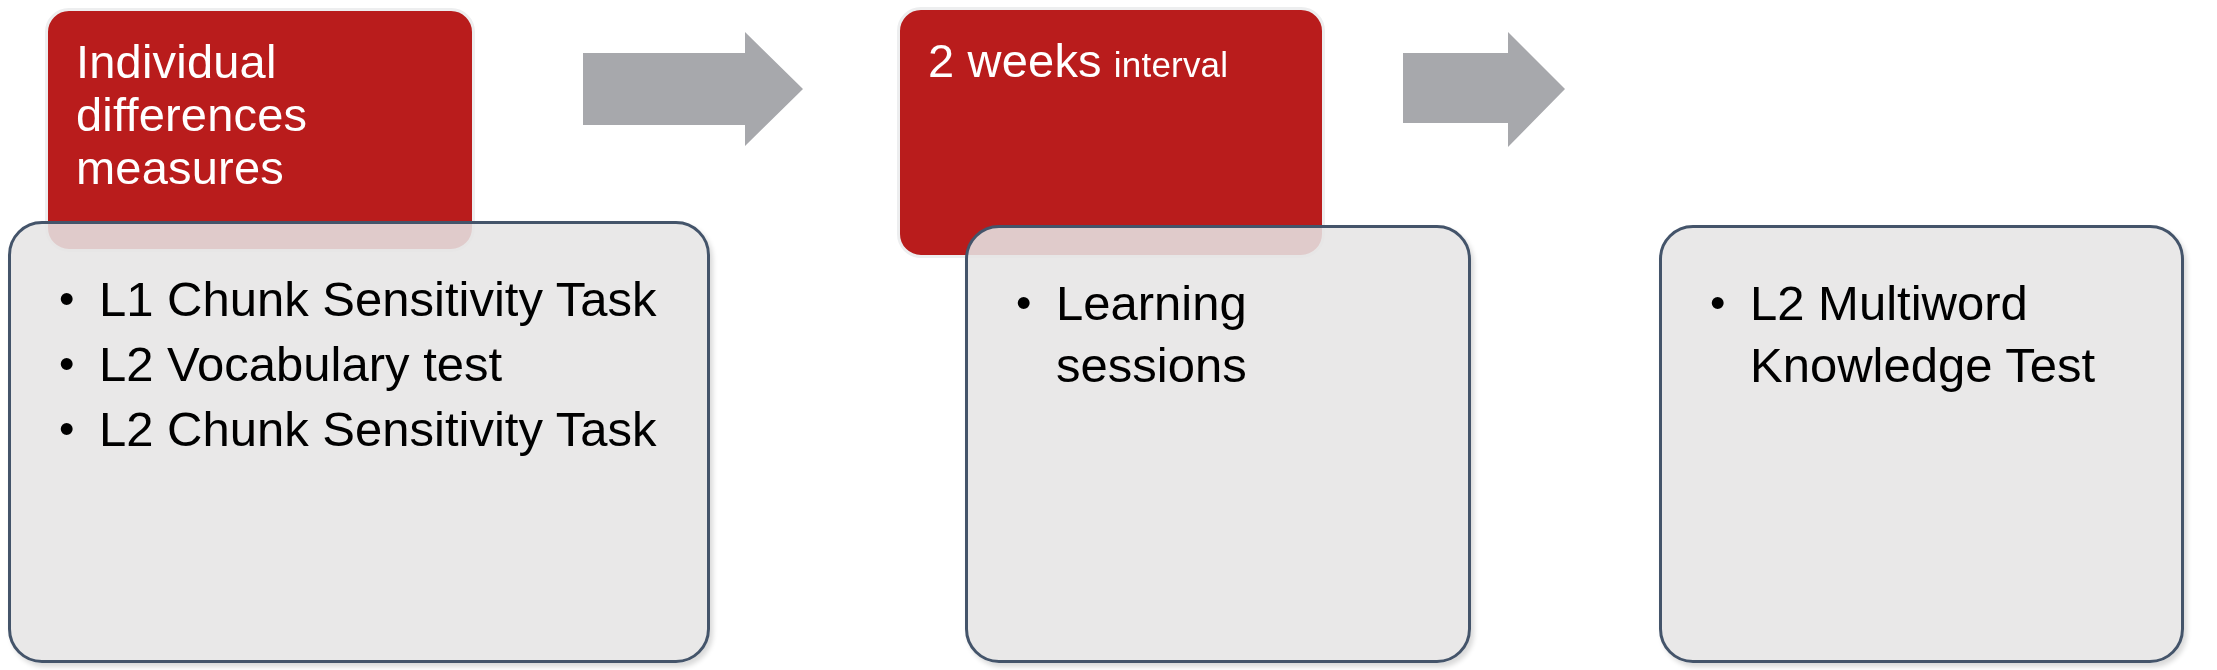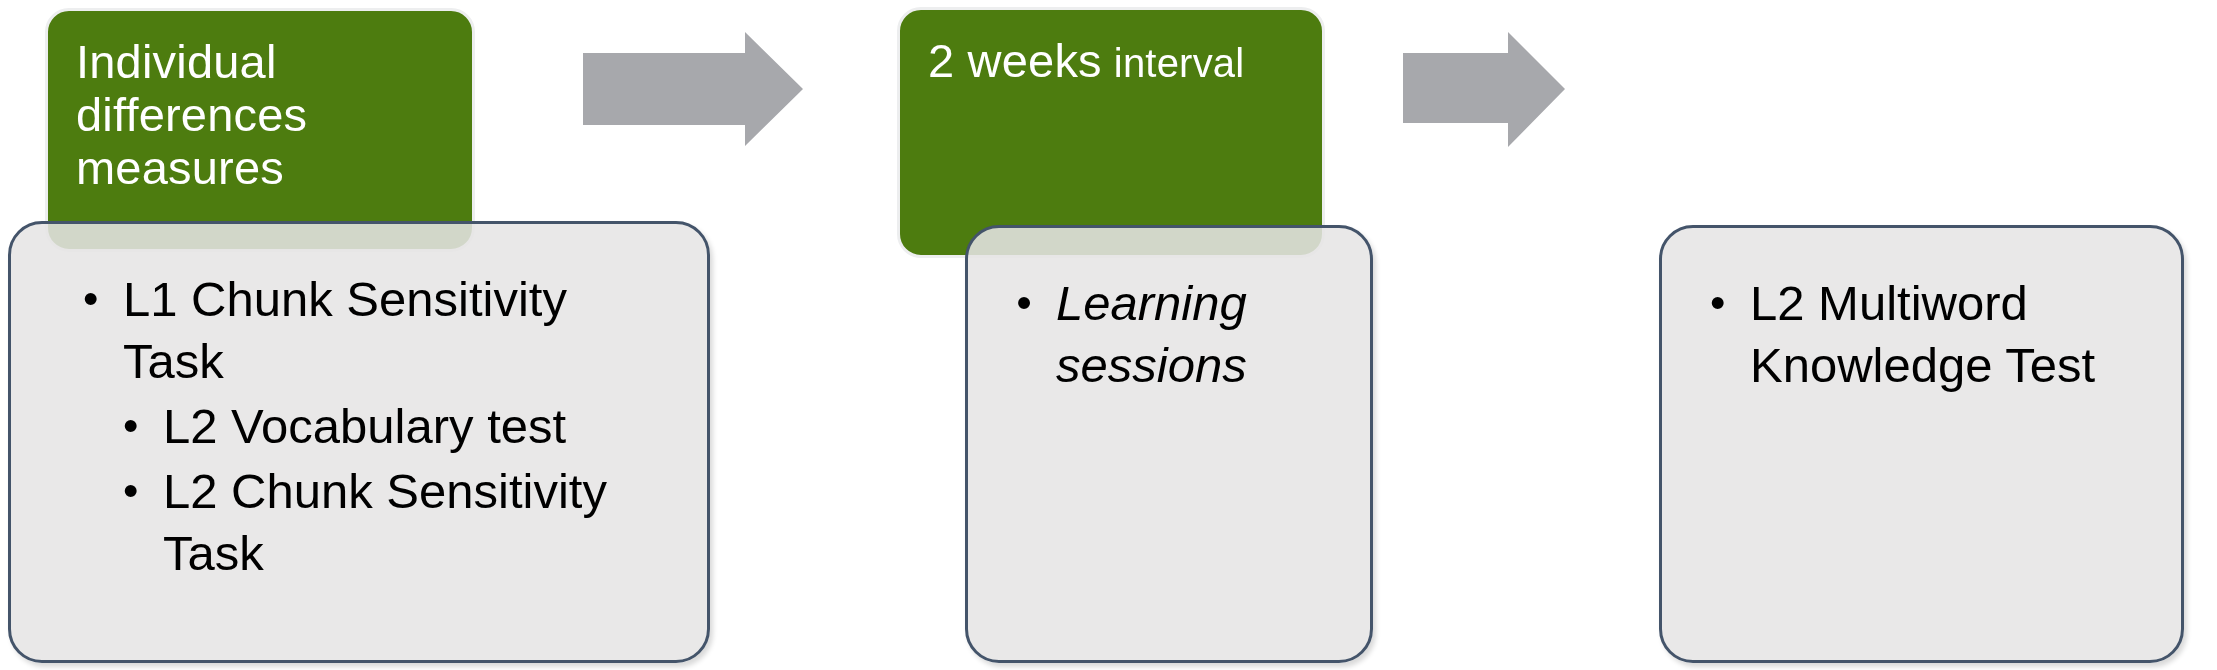--- a/index.html
+++ b/index.html
@@ -14,69 +14,69 @@
     width: 2217px;
     height: 670px;
     background: #ffffff;
     font-family: "Liberation Sans", "DejaVu Sans", sans-serif;
     overflow: hidden;
   }
 
   
   .header-box {
     position: absolute;
-    background: #4d7c0f;
+    background: #b91c1c;
     border: 3px solid #EDEEEF;
     border-radius: 24px;
     z-index: 0;
     color: #ffffff;
     padding: 24px 28px 0 28px;
   }
   .header-title {
     display: block;
     font-size: 47px;
     line-height: 53px;
     white-space: pre-line;
     letter-spacing: 0.2px;
   }
   .header-title .sub {
-    font-size: 40px;
+    font-size: 35px;
     margin-left: 12px;
   }
 
   .hb-1 { left: 45px;   top: 8px; width: 430px; height: 244px; }
   .hb-2 { left: 897px;  top: 7px; width: 428px; height: 251px; }
   .hb-3 { left: 1633px; top: 8px; width: 429px; height: 245px; }
 
   
   .panel {
     position: absolute;
     background: rgba(230, 229, 229, 0.875);
     border: 3px solid #44546A;
     border-radius: 34px;
     z-index: 1;
     box-shadow: 3px 4px 5px rgba(0,0,0,0.15);
   }
-  .pn-1 { left: 8px;    top: 221px; width: 702px; height: 442px; padding-left: 24px; }
-  .pn-2 { left: 965px;  top: 225px; width: 408px; height: 438px; font-style: italic; }
+  .pn-1 { left: 8px;    top: 221px; width: 702px; height: 442px; }
+  .pn-2 { left: 965px;  top: 225px; width: 506px; height: 438px; }
   .pn-3 { left: 1659px; top: 225px; width: 525px; height: 438px; }
 
   .bullet-list {
     margin: 0;
     padding: 44px 28px 0 88px;
     list-style: none;
     color: #000000;
   }
   .bullet-list li {
     position: relative;
     font-size: 49px;
     line-height: 62px;
     white-space: pre-line;
   }
-  .bullet-list li + li { margin-top: 3px; margin-left: 40px; }
+  .bullet-list li + li { margin-top: 3px; }
   .bullet-list li::before {
     content: "\2022";
     position: absolute;
     left: -40px;
     top: 0;
     font-size: 44px;
   }
 
   
   .arrow {

